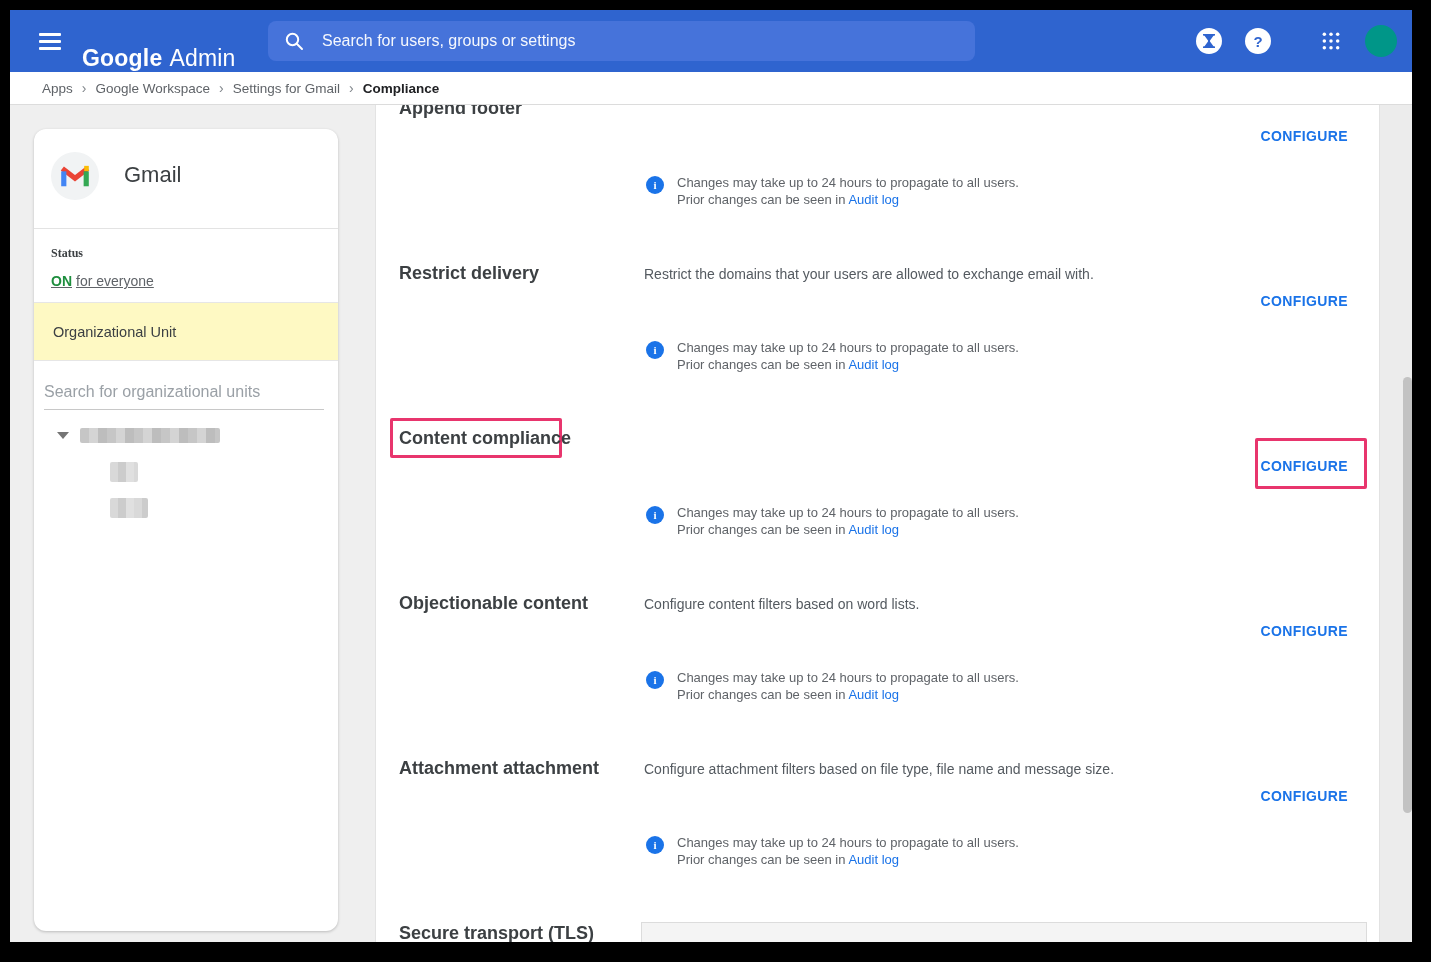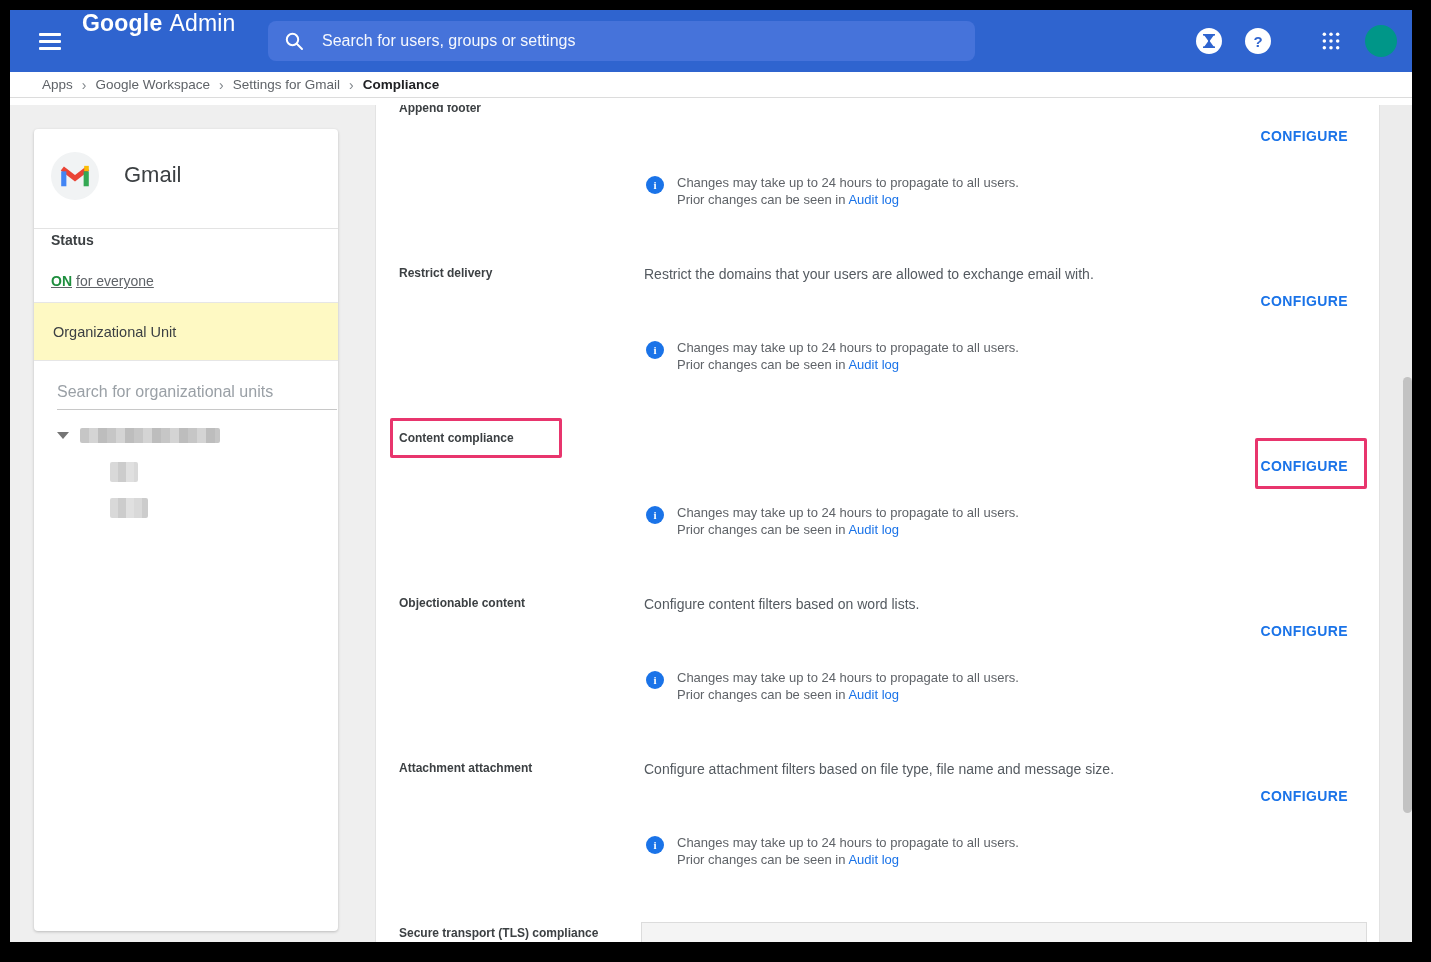--- a/index.html
+++ b/index.html
@@ -3,62 +3,62 @@
 <meta charset="utf-8">
 <style>
   * { margin:0; padding:0; box-sizing:border-box; }
   html,body { width:1431px; height:962px; background:#000; font-family:"Liberation Sans", sans-serif; }
   .screen { position:absolute; left:10px; top:10px; width:1402px; height:932px; background:#fff; overflow:hidden; }
 
   
   .topbar { position:absolute; left:0; top:0; width:100%; height:62px; background:#2f64cf; }
   .hamburger { position:absolute; left:26px; top:17px; width:28px; height:28px; display:flex; flex-direction:column; justify-content:center; gap:4px; cursor:pointer; }
   .hamburger span { display:block; width:22px; height:3px; background:#fff; border-radius:1px; margin-left:3px; }
-  .product { position:absolute; left:72px; top:0; height:62px; display:flex; align-items:flex-start; color:#fff; font-size:23px; letter-spacing:0.2px; }
+  .product { position:absolute; left:72px; top:0; height:62px; display:flex; align-items:flex-end; color:#fff; font-size:23px; letter-spacing:0.2px; }
   .product .p1 { font-weight:700; margin-right:7px; }
   .product .p2 { font-weight:400; }
   .searchbar { position:absolute; left:258px; top:11px; width:707px; height:40px; background:#4673da; border-radius:8px; display:flex; align-items:center; cursor:text; }
   .searchbar svg { margin-left:16px; }
   .searchbar .ph { color:rgba(255,255,255,0.95); font-size:16px; margin-left:18px; }
   .circle-btn { position:absolute; top:18px; width:26px; height:26px; border-radius:50%; background:#fff; display:flex; align-items:center; justify-content:center; cursor:pointer; }
   .circle-btn .q { color:#2f64cf; font-weight:700; font-size:15px; }
   .grid-btn { position:absolute; left:1308px; top:18px; width:26px; height:26px; cursor:pointer; display:flex; align-items:center; justify-content:center; }
   .avatar { position:absolute; left:1355px; top:15px; width:32px; height:32px; border-radius:50%; background:#009688; cursor:pointer; }
 
   
-  .breadcrumb { position:absolute; left:0; top:62px; width:100%; height:26px; background:#fff; border-bottom:1px solid #dcdcdc; display:flex; align-items:center; padding-left:32px; font-size:13.5px; }
+  .breadcrumb { position:absolute; left:0; top:62px; width:100%; height:33px; background:#fff; border-bottom:1px solid #dcdcdc; display:flex; align-items:center; padding-left:32px; font-size:13.5px; }
   .crumb { color:#5f6368; cursor:pointer; }
   .crumb-sep { color:#80868b; margin:0 9px; font-size:14px; }
   .crumb-current { color:#202124; font-weight:600; }
 
   
   .content { position:absolute; left:0; top:95px; width:100%; height:837px; background:#efefef; }
 
   
-  .card { position:absolute; left:24px; top:24px; width:304px; height:802px; background:#fff; box-shadow:0 1px 3px rgba(0,0,0,0.22); border-radius:4px; }
+  .card { position:absolute; left:24px; top:24px; width:304px; height:802px; background:#fff; box-shadow:0 1px 3px rgba(0,0,0,0.22); border-radius:12px; }
   .card-head { position:absolute; left:0; top:0; width:100%; height:100px; border-bottom:1px solid #e3e3e3; }
   .gmail-logo-wrap { position:absolute; left:17px; top:23px; width:48px; height:48px; border-radius:50%; background:#f1f3f4; display:flex; align-items:center; justify-content:center; }
   .gmail-title { position:absolute; left:90px; top:33px; font-size:22px; color:#3c4043; }
-  .status-label { position:absolute; left:17px; top:103px; font-size:14px; font-weight:700; color:#3c4043; }
+  .status-label { position:absolute; left:17px; top:117px; font-size:12px; font-weight:700; color:#3c4043;font-family:Liberation Serif, serif; }
   .status-line { position:absolute; left:17px; top:144px; font-size:14px; color:#5f6368;text-decoration:underline; }
   .status-on { color:#1e8e3e; font-weight:600; margin-right:4px; }
   .ou-section { position:absolute; left:0; top:173px; width:100%; height:59px; background:#fef9c3; border-top:1px solid #e6e6e6; border-bottom:1px solid #e6e6e6; }
   .ou-label { position:absolute; left:19px; top:21px; font-size:14.5px; color:#3c4043; }
-  .ou-search { position:absolute; left:23px; top:254px; width:280px; font-size:16px; color:#9aa0a6; border-bottom:1px solid #c8c8c8; padding-bottom:8px; cursor:text; }
+  .ou-search { position:absolute; left:10px; top:254px; width:280px; font-size:16px; color:#9aa0a6; border-bottom:1px solid #c8c8c8; padding-bottom:8px; cursor:text; }
   .tree-caret { position:absolute; left:23px; top:303px; width:0; height:0; border-left:6px solid transparent; border-right:6px solid transparent; border-top:7px solid #757575; cursor:pointer; }
   .redact { position:absolute; border-radius:2px; background:repeating-linear-gradient(90deg,#c6c6c6 0 9px,#d4d4d4 9px 18px,#bdbdbd 18px 27px); }
   .redact.root { left:46px; top:299px; width:140px; height:15px; }
   .redact.child { background:repeating-linear-gradient(90deg,#d9d9d9 0 8px,#cccccc 8px 16px,#e0e0e0 16px 24px); }
   .redact.c1 { left:76px; top:333px; width:28px; height:20px; }
   .redact.c2 { left:76px; top:369px; width:38px; height:20px; }
 
   
   .panel { position:absolute; left:365px; top:0; width:1004px; height:837px; background:#fff; border-left:1px solid #e3e3e3; overflow:hidden; }
   .srow { position:absolute; left:0; width:100%; height:165px; }
-  .row-title { position:absolute; left:23px; top:0; width:255px; font-size:12px; font-weight:700; color:#3c4043; line-height:17px; }
+  .row-title { position:absolute; left:23px; top:0; width:255px; font-size:18px; font-weight:700; color:#3c4043; line-height:17px; }
   .row-desc { position:absolute; left:268px; top:0; width:620px; font-size:14px; color:#545a60; line-height:18px; }
   .row-action { position:absolute; right:31px; top:27px; }
   .row-action a { font-size:14px; font-weight:700; letter-spacing:0.4px; color:#1a73e8; text-decoration:none; cursor:pointer; }
   .row-note { position:absolute; left:270px; top:74px; display:flex; }
   .info-icon { width:18px; height:18px; border-radius:50%; background:#1a73e8; color:#fff; font-size:11px; font-weight:700; display:flex; align-items:center; justify-content:center; flex:none; margin-top:2px; font-family:"Liberation Serif", serif; }
   .note-text { margin-left:13px; font-size:13px; color:#5f6368; line-height:17px; }
   .note-text a { color:#1a73e8; text-decoration:none; cursor:pointer; margin-left:3px; }
   .hl { position:absolute; border:3px solid #e8356d; border-radius:2px; }
   .hl-title { left:14px; top:-12px; width:172px; height:40px; }
   .hl-action { right:12px; top:8px; width:112px; height:51px; }

